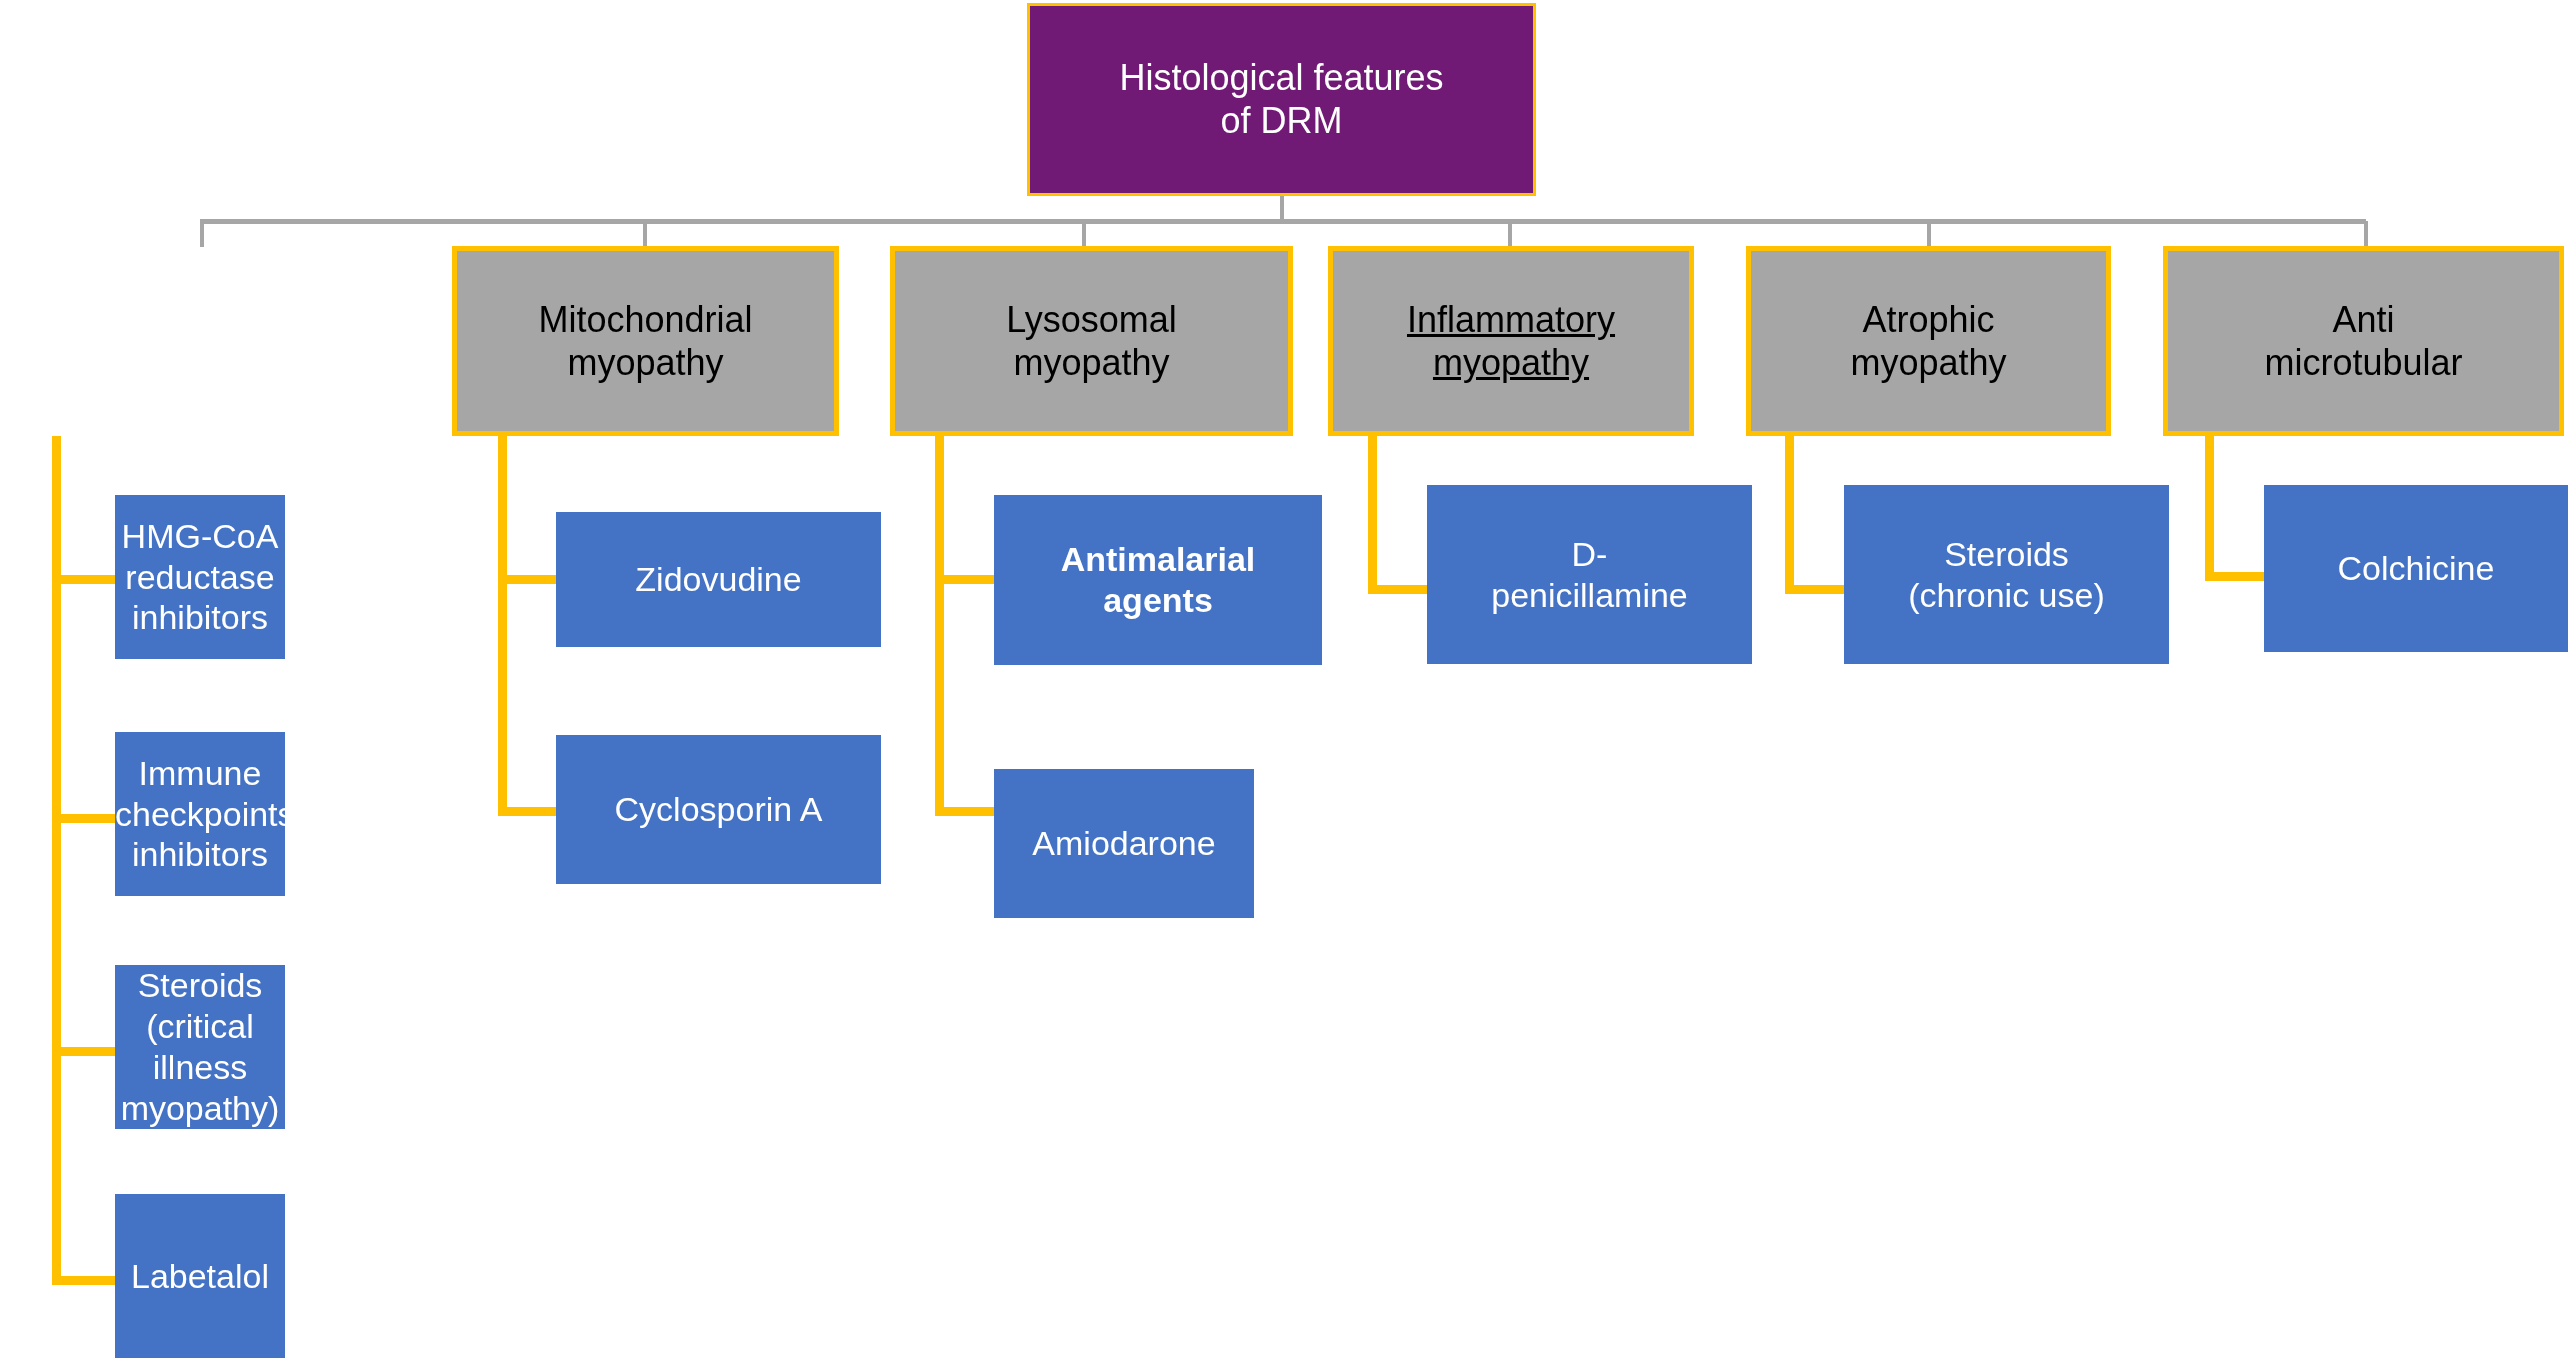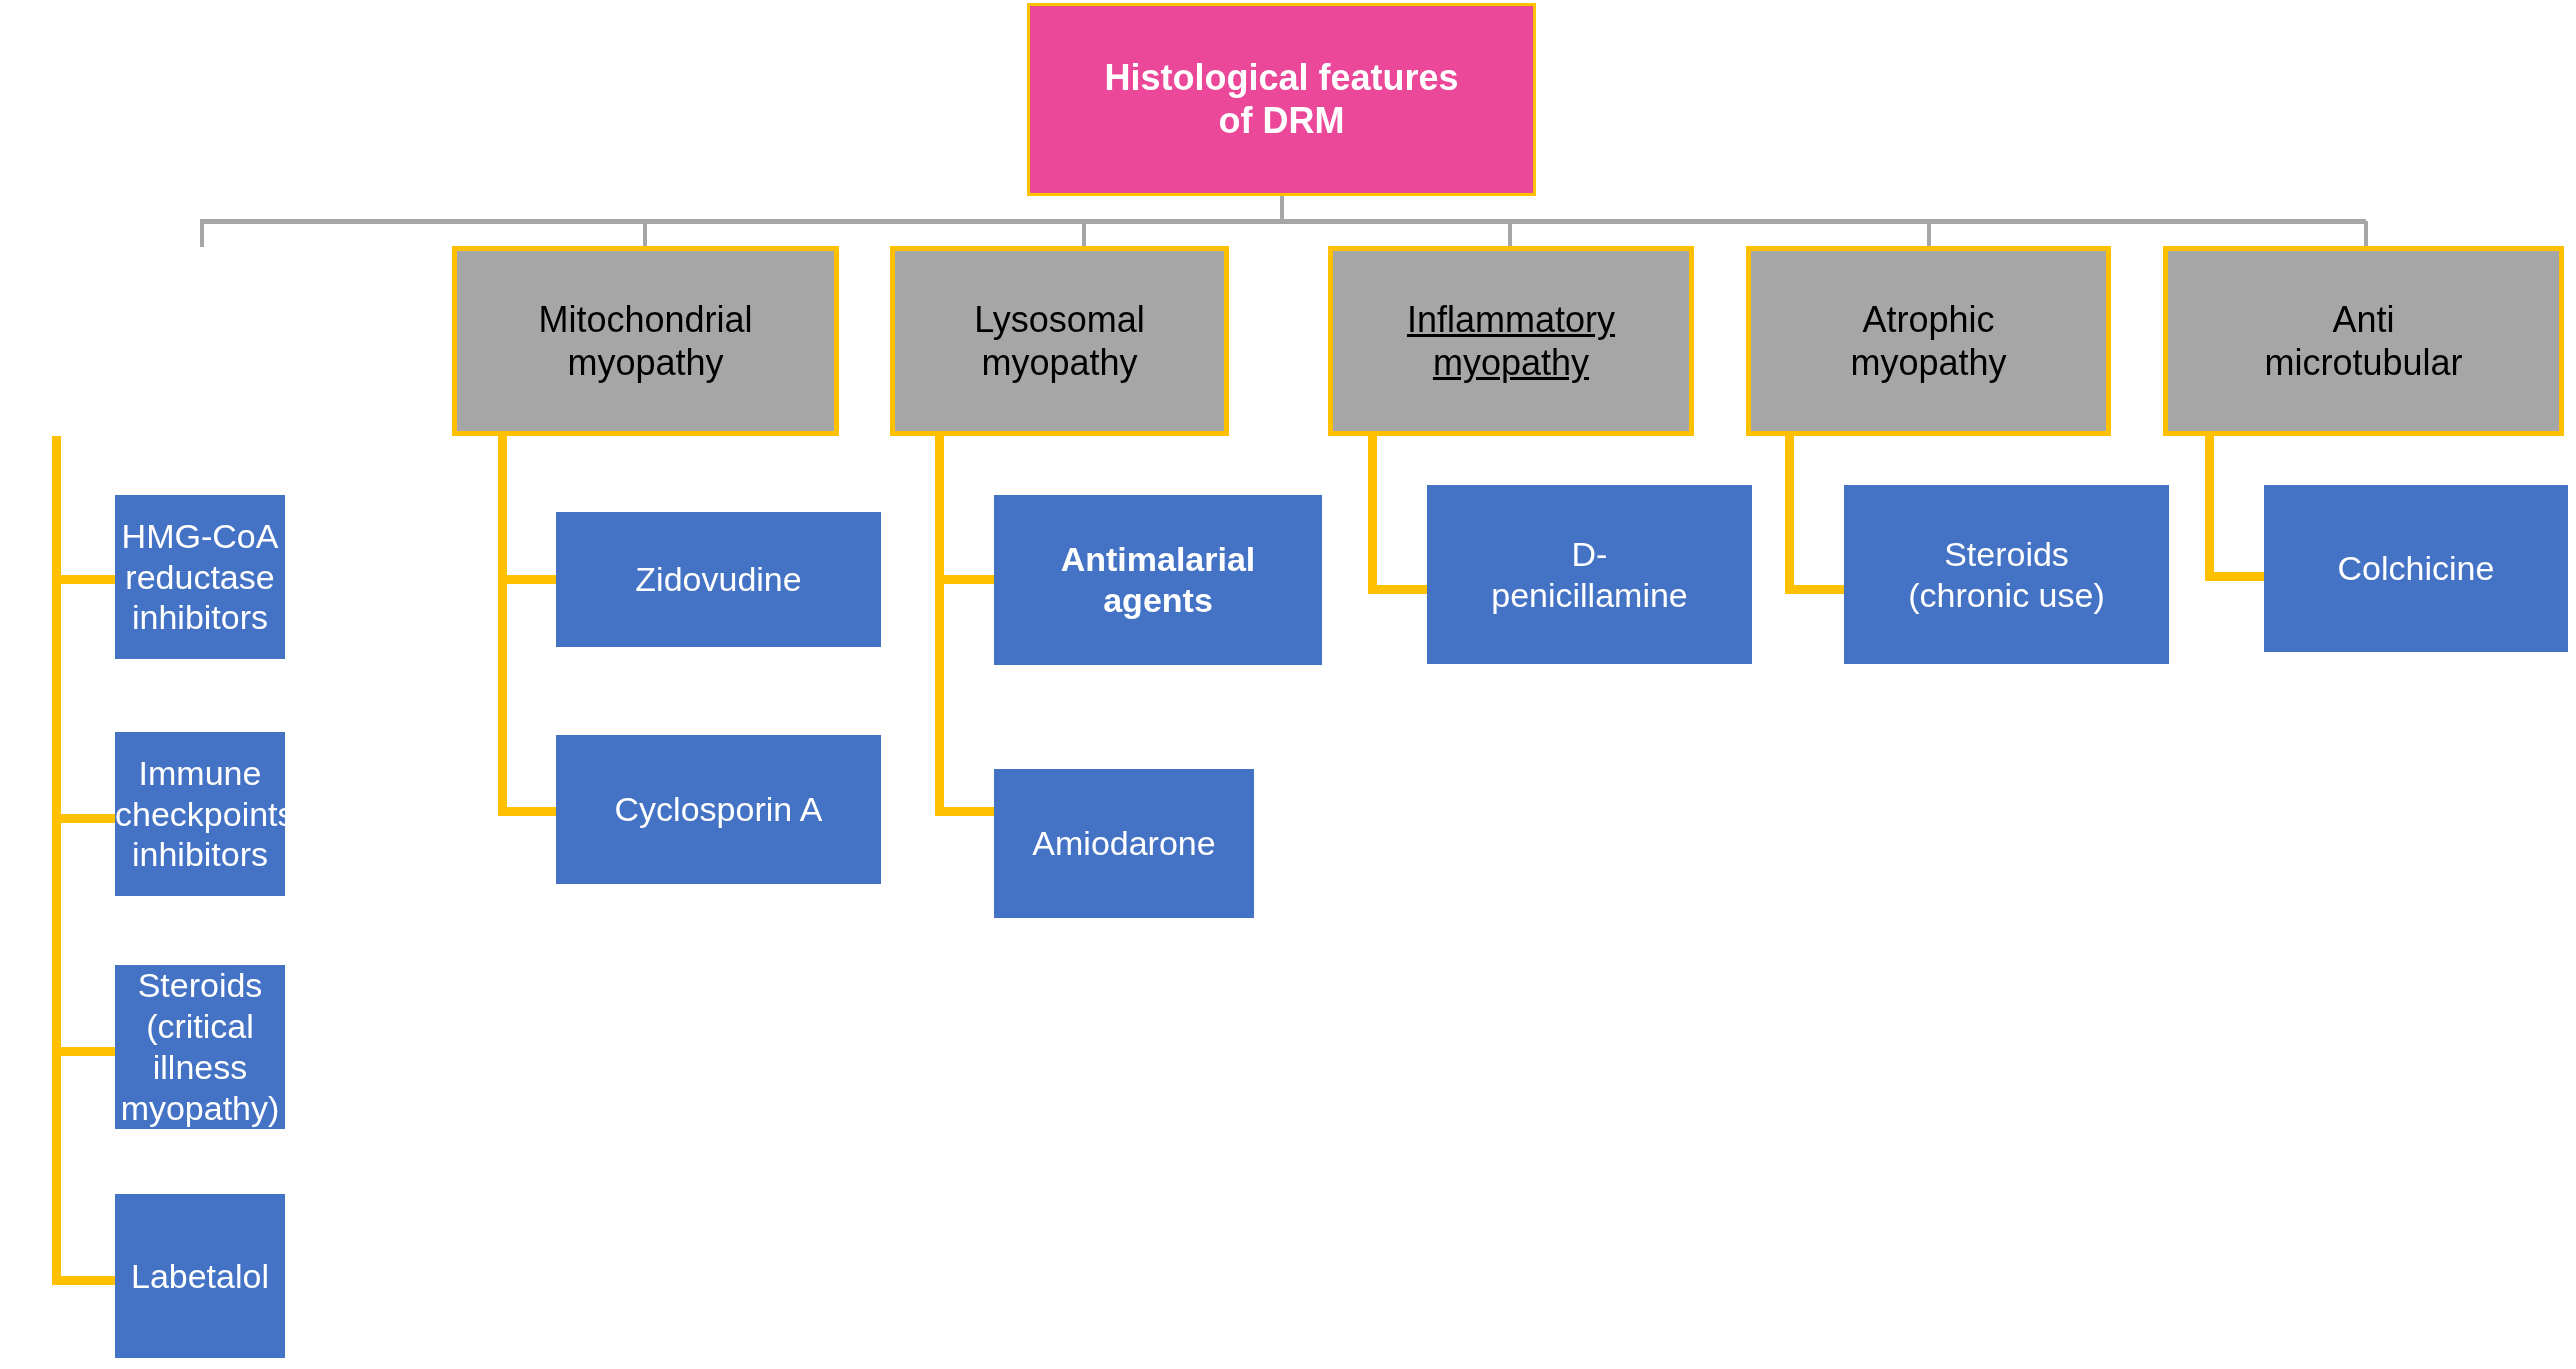--- a/index.html
+++ b/index.html
@@ -3,21 +3,21 @@
 <meta charset="utf-8">
 <style>
   html,body{margin:0;padding:0;background:#fff;}
   body{width:2576px;height:1370px;font-family:"Liberation Sans",sans-serif;overflow:hidden;}
   #stage{position:relative;width:2576px;height:1370px;background:#ffffff;}
 
   .node{position:absolute;box-sizing:border-box;display:flex;align-items:center;justify-content:center;text-align:center;}
   .node .txt{display:block;width:100%;line-height:1.20;white-space:pre-line;}
 
   
-  .root{background:#ec4899;border:3.5px solid #ffc000;color:#ffffff;font-weight:bold;font-size:36px;}
+  .root{background:#701a75;border:3.5px solid #ffc000;color:#ffffff;font-weight:normal;font-size:36px;}
   
   .cat{background:#a6a6a6;border:5.9px solid #ffc000;color:#000000;font-size:36px;}
   
   .leaf{background:#4472c4;color:#ffffff;font-size:34px;}
 
   
   .conn{position:absolute;}
   .gv{background:#a6a6a6;}   
   .gh{background:#a6a6a6;}   
   .ov{background:#ffc000;}   
@@ -42,21 +42,21 @@
     <span class="txt">Histological features
 of DRM</span>
   </div>
 
 
   <div class="node cat" style="left:452px;top:246px;width:387px;height:190px;">
     <span class="txt">Mitochondrial
 myopathy</span>
   </div>
 
-  <div class="node cat" style="left:890px;top:246px;width:339px;height:190px;">
+  <div class="node cat" style="left:890px;top:246px;width:403px;height:190px;">
     <span class="txt">Lysosomal
 myopathy</span>
   </div>
 
   <div class="node cat" style="left:1328px;top:246px;width:366px;height:190px;text-decoration:underline;">
     <span class="txt">Inflammatory
 myopathy</span>
   </div>
 
   <div class="node cat" style="left:1746px;top:246px;width:365px;height:190px;">

